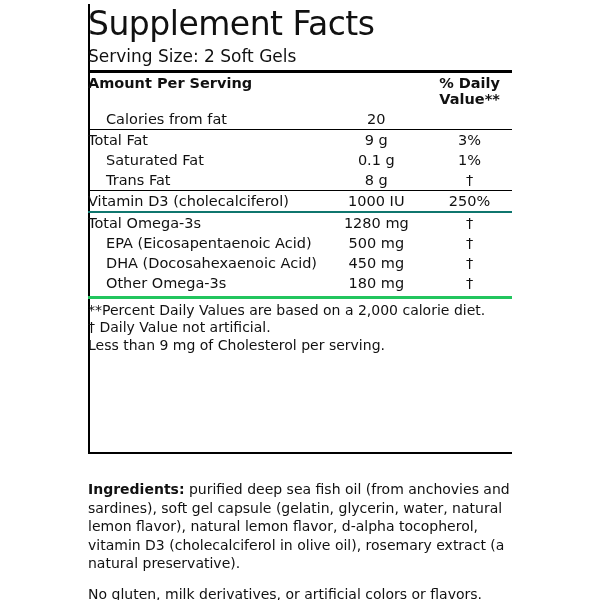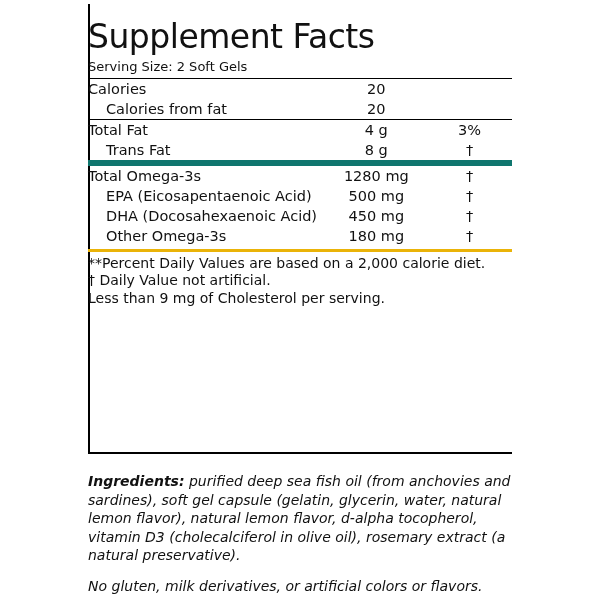--- a/index.html
+++ b/index.html
@@ -10,61 +10,61 @@
     width: 600px;
     height: 600px;
     background: #ffffff;
     font-family: "DejaVu Sans", sans-serif;
     color: #111111;
     overflow: hidden;
   }
   .panel {
     position: absolute;
     left: 88px;
-    top: 19px;
+    top: 6px;
     width: 424px;
   }
   .title {
     font-size: 33px;
     font-weight: 400;
     letter-spacing: -0.5px;
     line-height: 1.1;
     margin: 0 0 4px 0;
     white-space: nowrap;
   }
   .serving {
-    font-size: 13px;
+    font-size: 17px;
     margin: 2px 0 3px 0;
     line-height: 1.2;
   }
   table.facts {
     border-collapse: collapse;
     width: 100%;
     font-size: 14.5px;
   }
   table.facts td {
     padding: 2px 0 2px 0;
     vertical-align: baseline;
   }
   .col-name { text-align: left; width: 56%; }
   .col-amt  { text-align: center; width: 24%; }
   .col-dv   { text-align: center; width: 20%; }
 
   .rule-thick td { border-top: 3px solid #000; }
   .rule-thin td  { border-top: 1px solid #000; }
-  .rule-med td   { border-top: 6px solid #0f766e; margin-left: 24px; }
+  .rule-med td   { border-top: 2px solid #0f766e; margin-left: 24px; }
 
   .bold { font-weight: 700; }
   .indent1 { padding-left: 18px !important; }
 
   .footnotes {
     font-size: 14px;
     line-height: 1.25;
     margin-top: 3px;
-    border-top: 3px solid #eab308;
+    border-top: 3px solid #22c55e;
     padding-top: 3px;
   }
   .footnotes div { white-space: nowrap; }
 
   .panel-border {
     position: absolute;
     left: 88px;
     top: 4px;
     width: 424px;
     height: 450px;
@@ -76,60 +76,70 @@
   }
 
   .ingredients {
     position: absolute;
     left: 88px;
     top: 468px;
     width: 430px;
     font-size: 14px;
     line-height: 1.33;
   }
-  .ingredients p { margin: 4px 0 12px 0; font-style: italic; }
+  .ingredients p { margin: 12px 0 12px 0; }
   .ingredients .lead { font-weight: 700; }
 </style>
 </head>
 <body>
 
 <div class="panel-border"></div>
 
 <div class="panel">
   <div class="title">Supplement Facts</div>
   <div class="serving">Serving Size: 2 Soft Gels</div>
 
   <table class="facts">
     <tbody>
+      <tr class="rule-thick">
+        <td class="col-name bold">Amount Per Serving</td>
+        <td class="col-amt"></td>
+        <td class="col-dv bold">% Daily Value**</td>
+      </tr>
 
-      <tr class="rule-thin">
-        <td class="col-name">Calories</td>
-        <td class="col-amt">20</td>
-        <td class="col-dv"></td>
-      </tr>
 
       <tr>
         <td class="col-name indent1">Calories from fat</td>
         <td class="col-amt">20</td>
         <td class="col-dv"></td>
       </tr>
 
       <tr class="rule-thin">
         <td class="col-name">Total Fat</td>
-        <td class="col-amt">4 g</td>
+        <td class="col-amt">9 g</td>
         <td class="col-dv">3%</td>
       </tr>
 
+      <tr>
+        <td class="col-name indent1">Saturated Fat</td>
+        <td class="col-amt">0.1 g</td>
+        <td class="col-dv">1%</td>
+      </tr>
 
       <tr>
         <td class="col-name indent1">Trans Fat</td>
         <td class="col-amt">8 g</td>
         <td class="col-dv">†</td>
       </tr>
 
+      <tr class="rule-thin">
+        <td class="col-name">Vitamin D3 (cholecalciferol)</td>
+        <td class="col-amt">1000 IU</td>
+        <td class="col-dv">250%</td>
+      </tr>
 
       <tr class="rule-med">
         <td class="col-name">Total Omega-3s</td>
         <td class="col-amt">1280 mg</td>
         <td class="col-dv">†</td>
       </tr>
 
       <tr>
         <td class="col-name indent1">EPA (Eicosapentaenoic Acid)</td>
         <td class="col-amt">500 mg</td>

